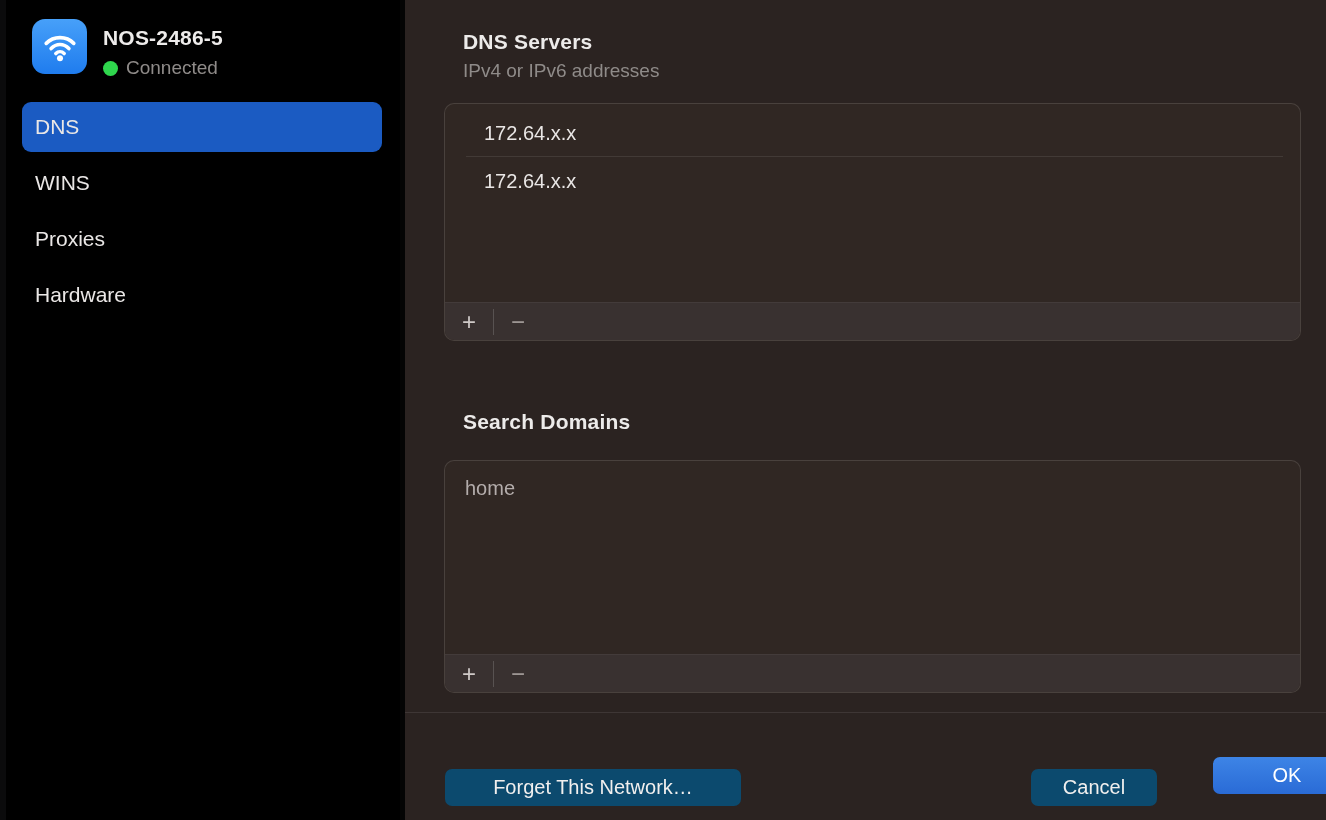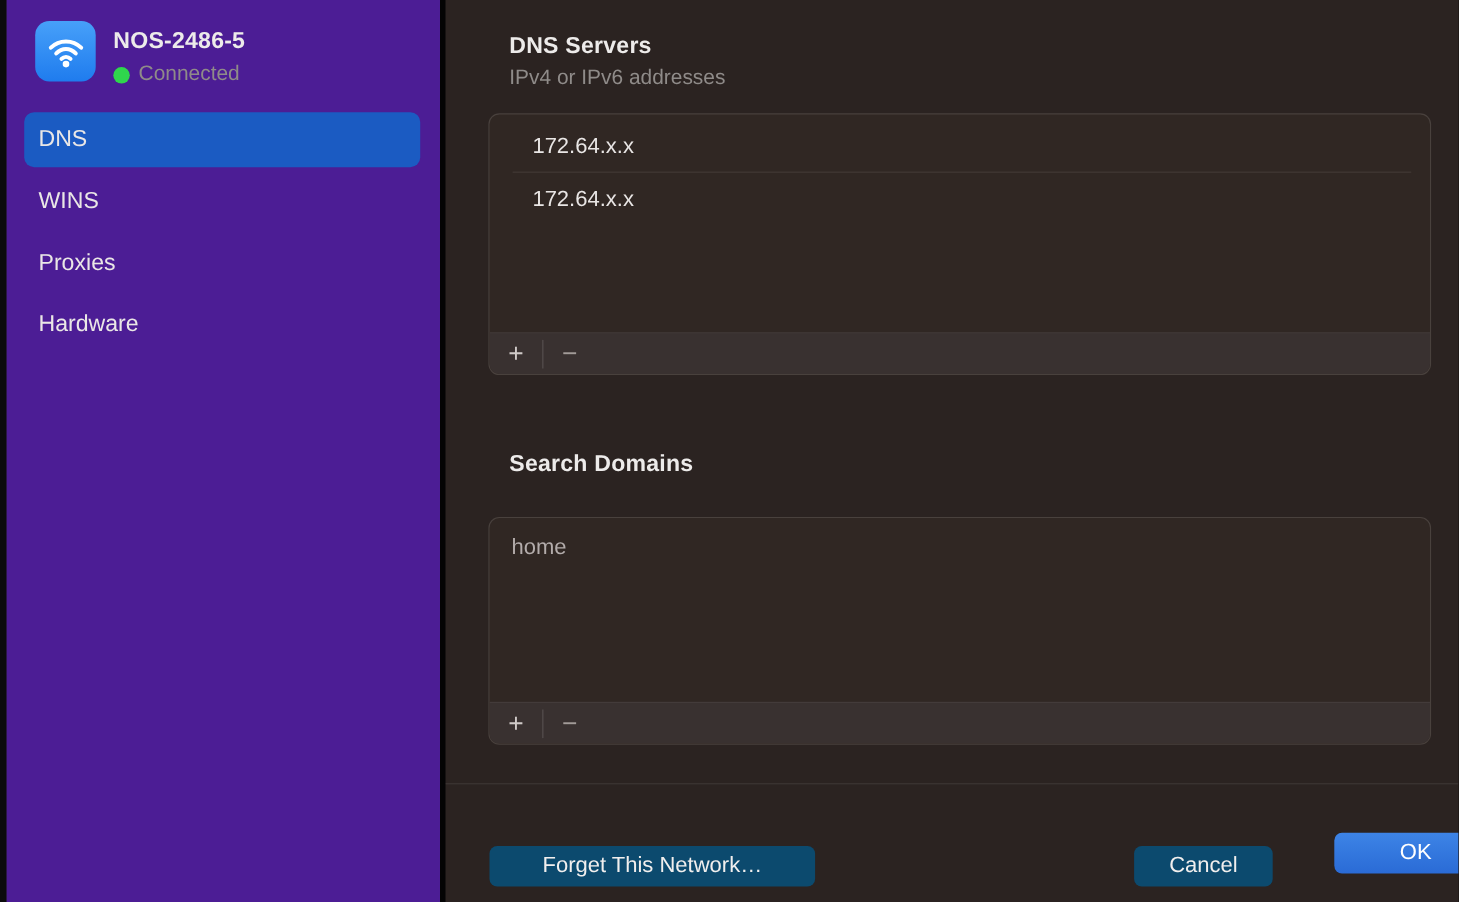--- a/index.html
+++ b/index.html
@@ -5,21 +5,21 @@
   * { margin:0; padding:0; box-sizing:border-box; }
   html,body { background:#1a1615; }
   body { font-family:"Liberation Sans","DejaVu Sans",sans-serif; }
   #screen{
     position:relative; width:1326px; height:820px; overflow:hidden;
     background:#2b2321; user-select:none;
   }
   
   .left-strip{ position:absolute; left:0; top:0; width:6px; height:820px; background:#0b0b0c; }
   
-  .sidebar{ position:absolute; left:6px; top:0; width:394px; height:820px; background:#4c1d95; }
+  .sidebar{ position:absolute; left:6px; top:0; width:394px; height:820px; background:#000000; }
   .vdivider{ position:absolute; left:400px; top:0; width:5px; height:820px; background:#040404; }
   .net-header{ position:absolute; left:0; top:0; width:394px; height:96px; }
   .wifi-badge{
     position:absolute; left:26px; top:19px; width:55px; height:55px; border-radius:13px;
     background:linear-gradient(180deg,#47a0f9 0%,#1f7cee 100%);
     display:flex; align-items:center; justify-content:center;
   }
   .net-name{ position:absolute; left:97px; top:26px; font-size:21px; font-weight:700; color:#edebea; letter-spacing:.2px; }
   .net-status{ position:absolute; left:97px; top:57px; display:flex; align-items:center; gap:8px; }
   .status-dot{ width:15px; height:15px; border-radius:50%; background:#2fd64d; }
@@ -126,21 +126,21 @@
         </button>
         <div class="pm-sep"></div>
         <button class="pm-btn remove">
           <span>−</span>
         </button>
       </div>
     </div>
 
     <div class="section-title" style="top:410px;">Search Domains</div>
 
-    <div class="listbox" style="top:470px; height:207px;">
+    <div class="listbox" style="top:460px; height:233px;">
       <div class="lb-row dim" style="top:8px; padding-left:20px;">
         <span>home</span>
       </div>
       <div class="lb-footer">
         <button class="pm-btn add">
           <span>+</span>
         </button>
         <div class="pm-sep"></div>
         <button class="pm-btn remove">
           <span>−</span>

